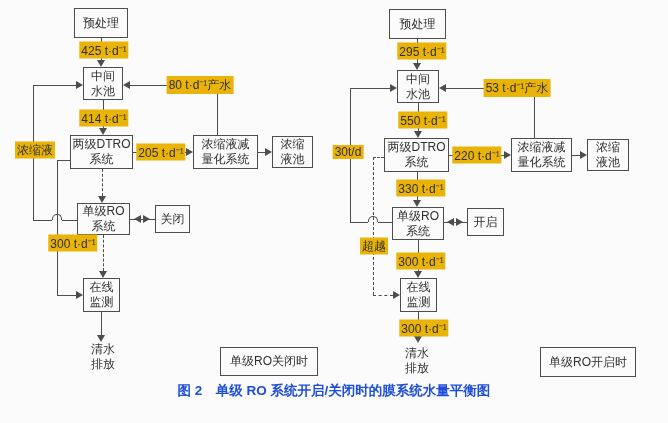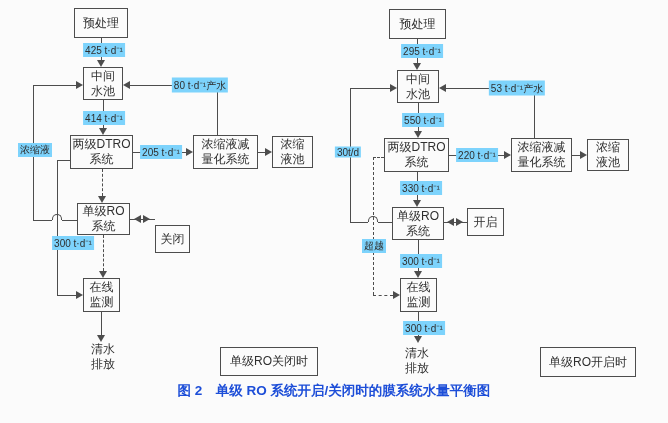--- a/index.html
+++ b/index.html
@@ -10,21 +10,21 @@
         font-size:12px;line-height:1.25;white-space:pre-line;box-sizing:border-box;}
   .plain{position:absolute;text-align:center;font-size:12px;line-height:1.25;white-space:pre-line;}
   .hl{position:absolute;height:0;border-top:1px solid #4d4d4d;}
   .vl{position:absolute;width:0;border-left:1px solid #4d4d4d;}
   .hl.dash{border-top-style:dashed;}
   .vl.dash{border-left-style:dashed;}
   .ah{position:absolute;width:0;height:0;}
   .ah.down{border-left:4px solid transparent;border-right:4px solid transparent;border-top:7px solid #4d4d4d;}
   .ah.right{border-top:4px solid transparent;border-bottom:4px solid transparent;border-left:7px solid #4d4d4d;}
   .ah.left{border-top:4px solid transparent;border-bottom:4px solid transparent;border-right:7px solid #4d4d4d;}
-  .lbl{position:absolute;font-size:10px;background:#7dd3fc;padding:0 2px;
+  .lbl{position:absolute;font-size:12px;background:#eab308;padding:0 2px;
        transform:translate(-50%,-50%);white-space:nowrap;}
   .hop{position:absolute;width:10px;height:6px;border:1px solid #4d4d4d;border-bottom:none;
        border-radius:8px 8px 0 0;background:#fbfbfb;box-sizing:border-box;}
   .caption{position:absolute;left:0;right:0;top:382px;text-align:center;
            font-weight:bold;font-size:13.5px;color:#1d4ed8;}
 </style>
 </head>
 <body>
 
 <div class="canvas">
@@ -35,21 +35,21 @@
     <div class="node" style="left:83px;top:67px;width:40px;height:33px;">中间
 水池</div>
     <div class="node" style="left:70px;top:135px;width:63px;height:34px;">两级DTRO
 系统</div>
     <div class="node" style="left:193px;top:135px;width:65px;height:34px;">浓缩液减
 量化系统</div>
     <div class="node" style="left:272px;top:136px;width:41px;height:32px;">浓缩
 液池</div>
     <div class="node" style="left:77px;top:203px;width:53px;height:32px;">单级RO
 系统</div>
-    <div class="node" style="left:155px;top:205px;width:35px;height:28px;margin-top:20px;">关闭</div>
+    <div class="node" style="left:155px;top:205px;width:35px;height:28px;">关闭</div>
     <div class="node" style="left:83px;top:278px;width:37px;height:34px;">在线
 监测</div>
     <div class="plain" style="left:84px;top:342px;width:38px;">清水
 排放</div>
     <div class="node" style="left:220px;top:347px;width:98px;height:29px;">单级RO关闭时</div>
 
     <div class="vl" style="left:101px;top:38px;height:22px;"></div>
     <div class="ah down" style="left:97px;top:60px;"></div>
     <div class="lbl" style="left:104px;top:50px;">425 t·d⁻¹</div>
 

